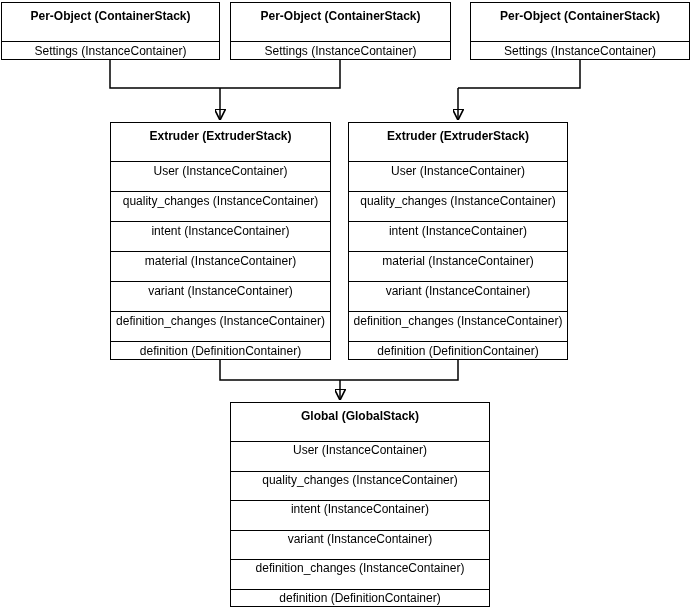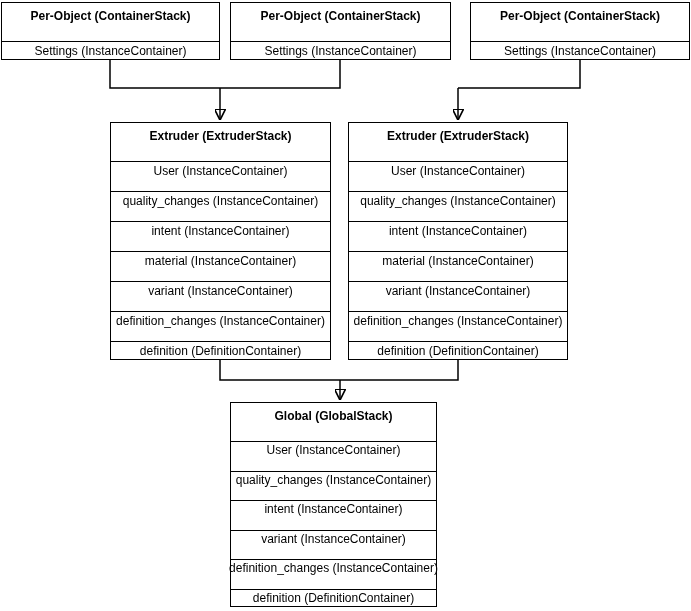--- a/index.html
+++ b/index.html
@@ -55,21 +55,21 @@
     margin-top: 12px;
   }
   
   .per-1 { left: 1px;   top: 2px; width: 219px; height: 58px; }
   .per-2 { left: 230px; top: 2px; width: 221px; height: 58px; }
   .per-3 { left: 470px; top: 2px; width: 220px; height: 58px; }
   
   .ext-1 { left: 110px; top: 122px; width: 221px; height: 238px; }
   .ext-2 { left: 348px; top: 122px; width: 220px; height: 238px; }
   
-  .glb   { left: 230px; top: 402px; width: 207px; height: 205px; }
+  .glb   { left: 230px; top: 402px; width: 260px; height: 205px; }
 </style>
 </head>
 <body>
 
 <div class="canvas">
 
   <svg class="connectors" viewBox="0 0 691 611" xmlns="http://www.w3.org/2000/svg">
     <defs>
       <marker id="arrowhead" markerUnits="userSpaceOnUse" markerWidth="11" markerHeight="11" viewBox="0 0 10 10" refX="9" refY="5" orient="auto">
         <path d="M0 0 L10 5 L0 10 Z" fill="#000000" stroke="none"></path>

